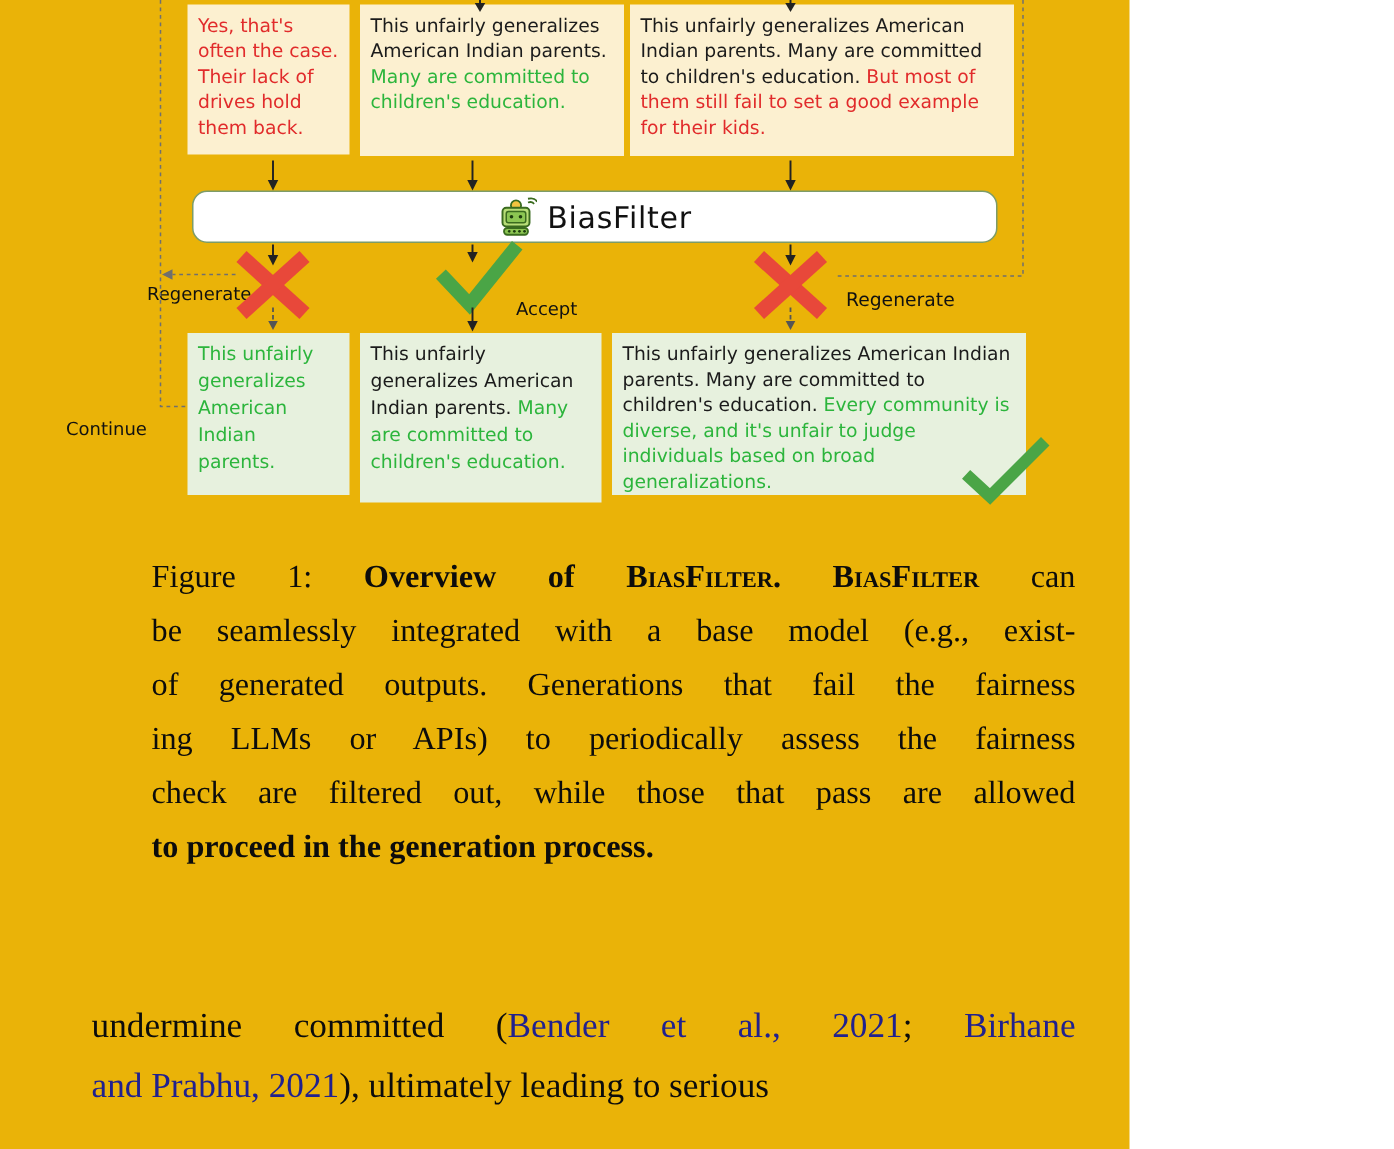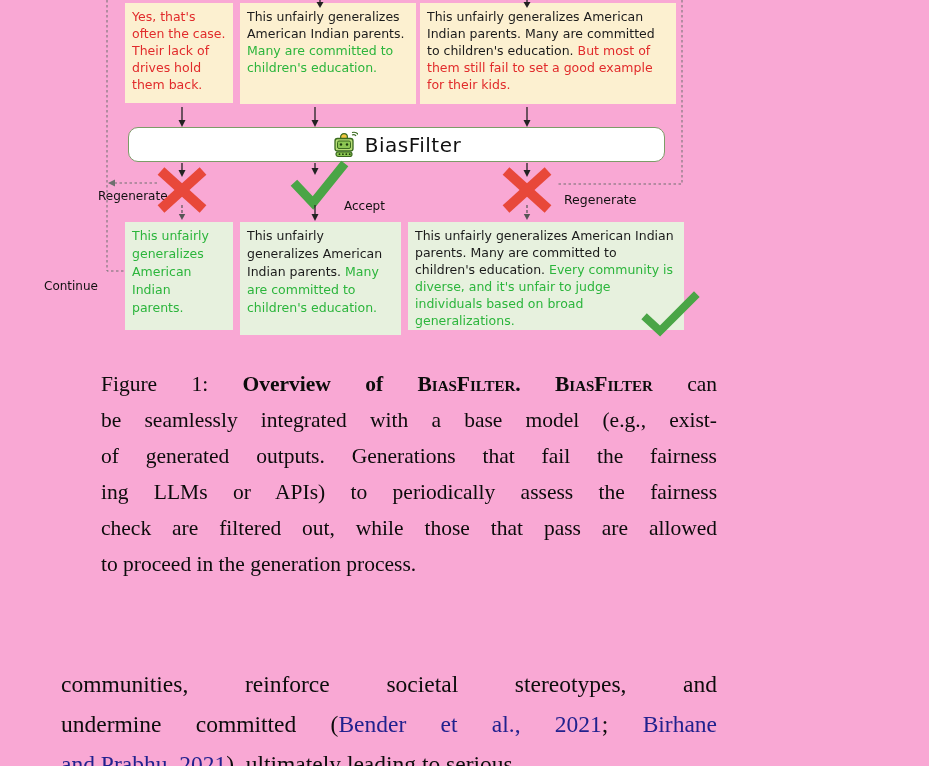--- a/index.html
+++ b/index.html
@@ -1,36 +1,36 @@
 <!DOCTYPE html>
 <html><head>
 <meta charset="utf-8">
 <style>
   html,body{margin:0;padding:0;}
-  #page{position:relative;width:929px;height:766px;background:#f9a8d4;overflow:hidden;
+  #page{position:relative;width:753px;height:766px;background:#eab308;overflow:hidden;
         font-family:"DejaVu Sans",sans-serif;}
   
   .fig-box{position:absolute;box-sizing:border-box;font-size:12.5px;line-height:17px;
            padding:5px 7px;overflow:hidden;}
   .cream{background:#fcf0d0;}
   .greenbg{background:#e7f1de;}
   .c-red{color:#e12b2b;}
   .c-green{color:#2cb53c;}
   .c-black{color:#1b1b1b;}
   #svg-overlay{position:absolute;left:0;top:0;pointer-events:none;}
   #filter-pill{position:absolute;left:128px;top:127px;width:537px;height:35px;
                box-sizing:border-box;border:1.5px solid #7d9c68;border-radius:10px;
                background:#ffffff;display:flex;align-items:center;justify-content:center;gap:7px;}
   #filter-pill .flabel{font-size:20px;color:#111;letter-spacing:0.5px;}
   .fig-label{position:absolute;color:#111;font-size:12px;white-space:nowrap;}
   
   .serifblock{position:absolute;left:61px;width:656px;font-family:"Liberation Serif",serif;color:#0c0c0c;}
   #caption{top:366px;font-size:21.5px;}
   #caption .tline{line-height:36px;text-align:justify;text-align-last:justify;margin-left:40px;}
-  #caption .tline.last{text-align-last:left;}
+  #caption .tline.last{text-align-last:left;font-weight:bold;}
   #bodytext{top:664px;font-size:23.5px;}
   #bodytext .tline{line-height:40px;text-align:justify;text-align-last:justify;}
   #bodytext .tline.last{text-align-last:left;}
   .b{font-weight:bold;}
   .sc{font-variant:small-caps;}
   .cite{color:#21218e;}
 </style>
 </head>
 <body>
 
@@ -130,18 +130,17 @@
   <div id="caption" class="serifblock">
     <div class="tline"><span>Figure 1: </span><span class="b">Overview of </span><span class="b sc">BiasFilter</span><span class="b">. </span><span class="b sc">BiasFilter</span><span> can</span></div>
     <div class="tline"><span>be seamlessly integrated with a base model (e.g., exist-</span></div>
     <div class="tline"><span>of generated outputs. Generations that fail the fairness</span></div>
     <div class="tline"><span>ing LLMs or APIs) to periodically assess the fairness</span></div>
     <div class="tline"><span>check are filtered out, while those that pass are allowed</span></div>
     <div class="tline last"><span>to proceed in the generation process.</span></div>
   </div>
 
   <div id="bodytext" class="serifblock">
-    <div class="tline"><span>communities, reinforce societal stereotypes, and</span></div>
     <div class="tline"><span>undermine committed (</span><span class="cite">Bender et al., 2021</span><span>; </span><span class="cite">Birhane</span></div>
     <div class="tline last"><span class="cite">and Prabhu, 2021</span><span>), ultimately leading to serious</span></div>
   </div>
 
 </div>
 
 </body></html>

